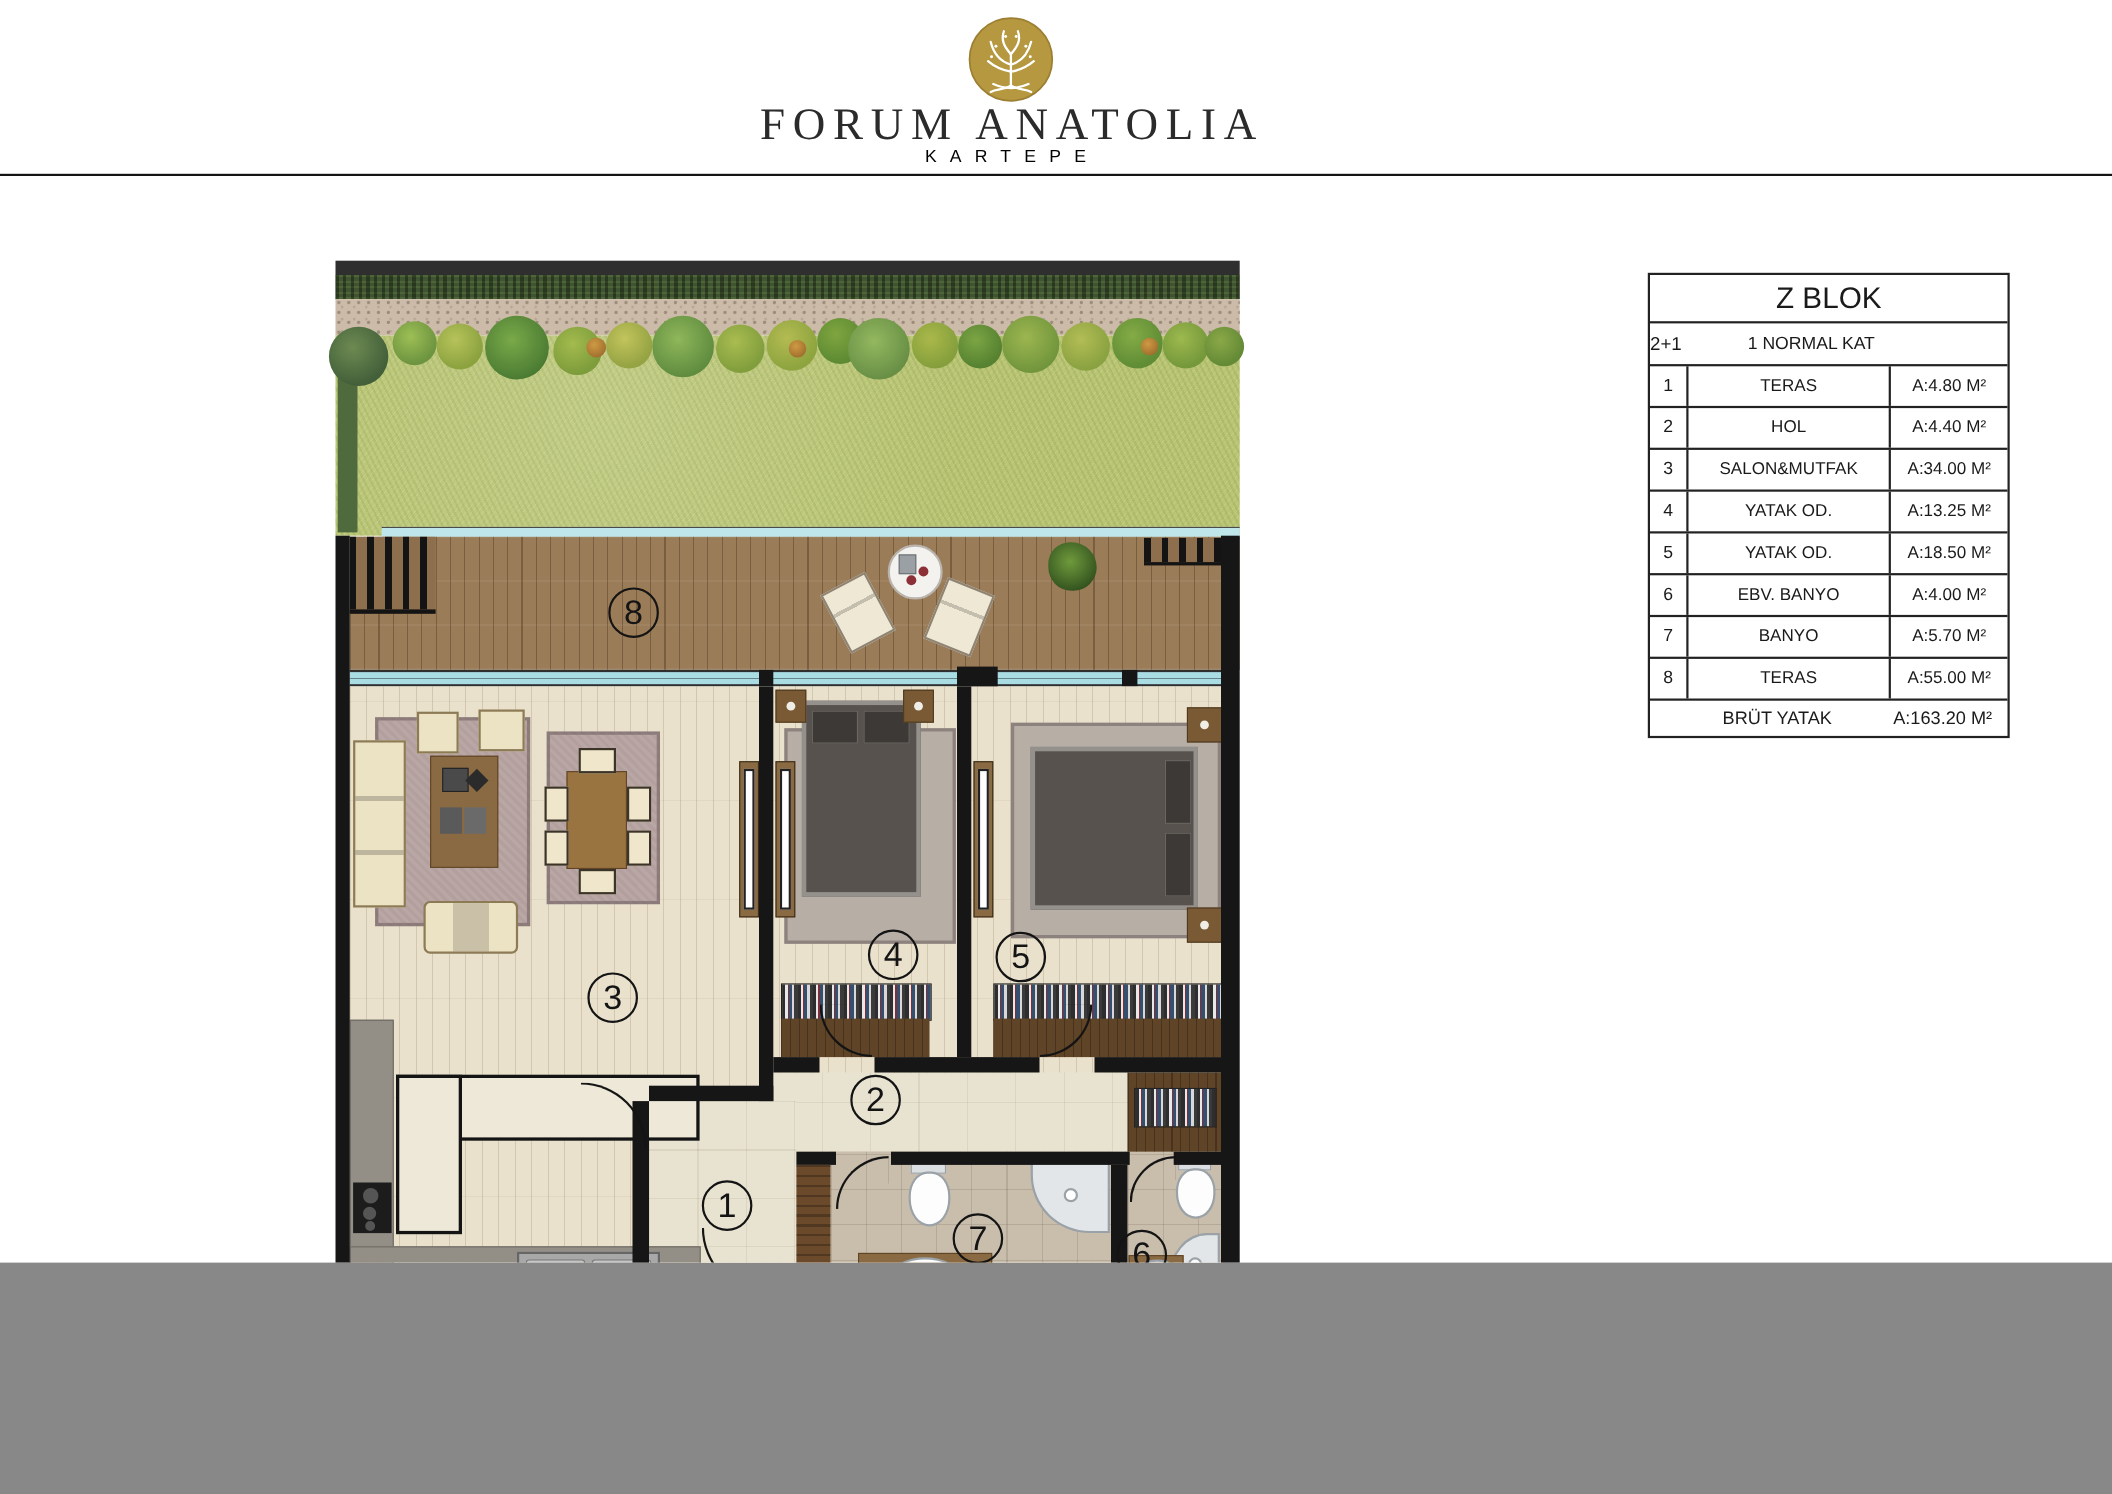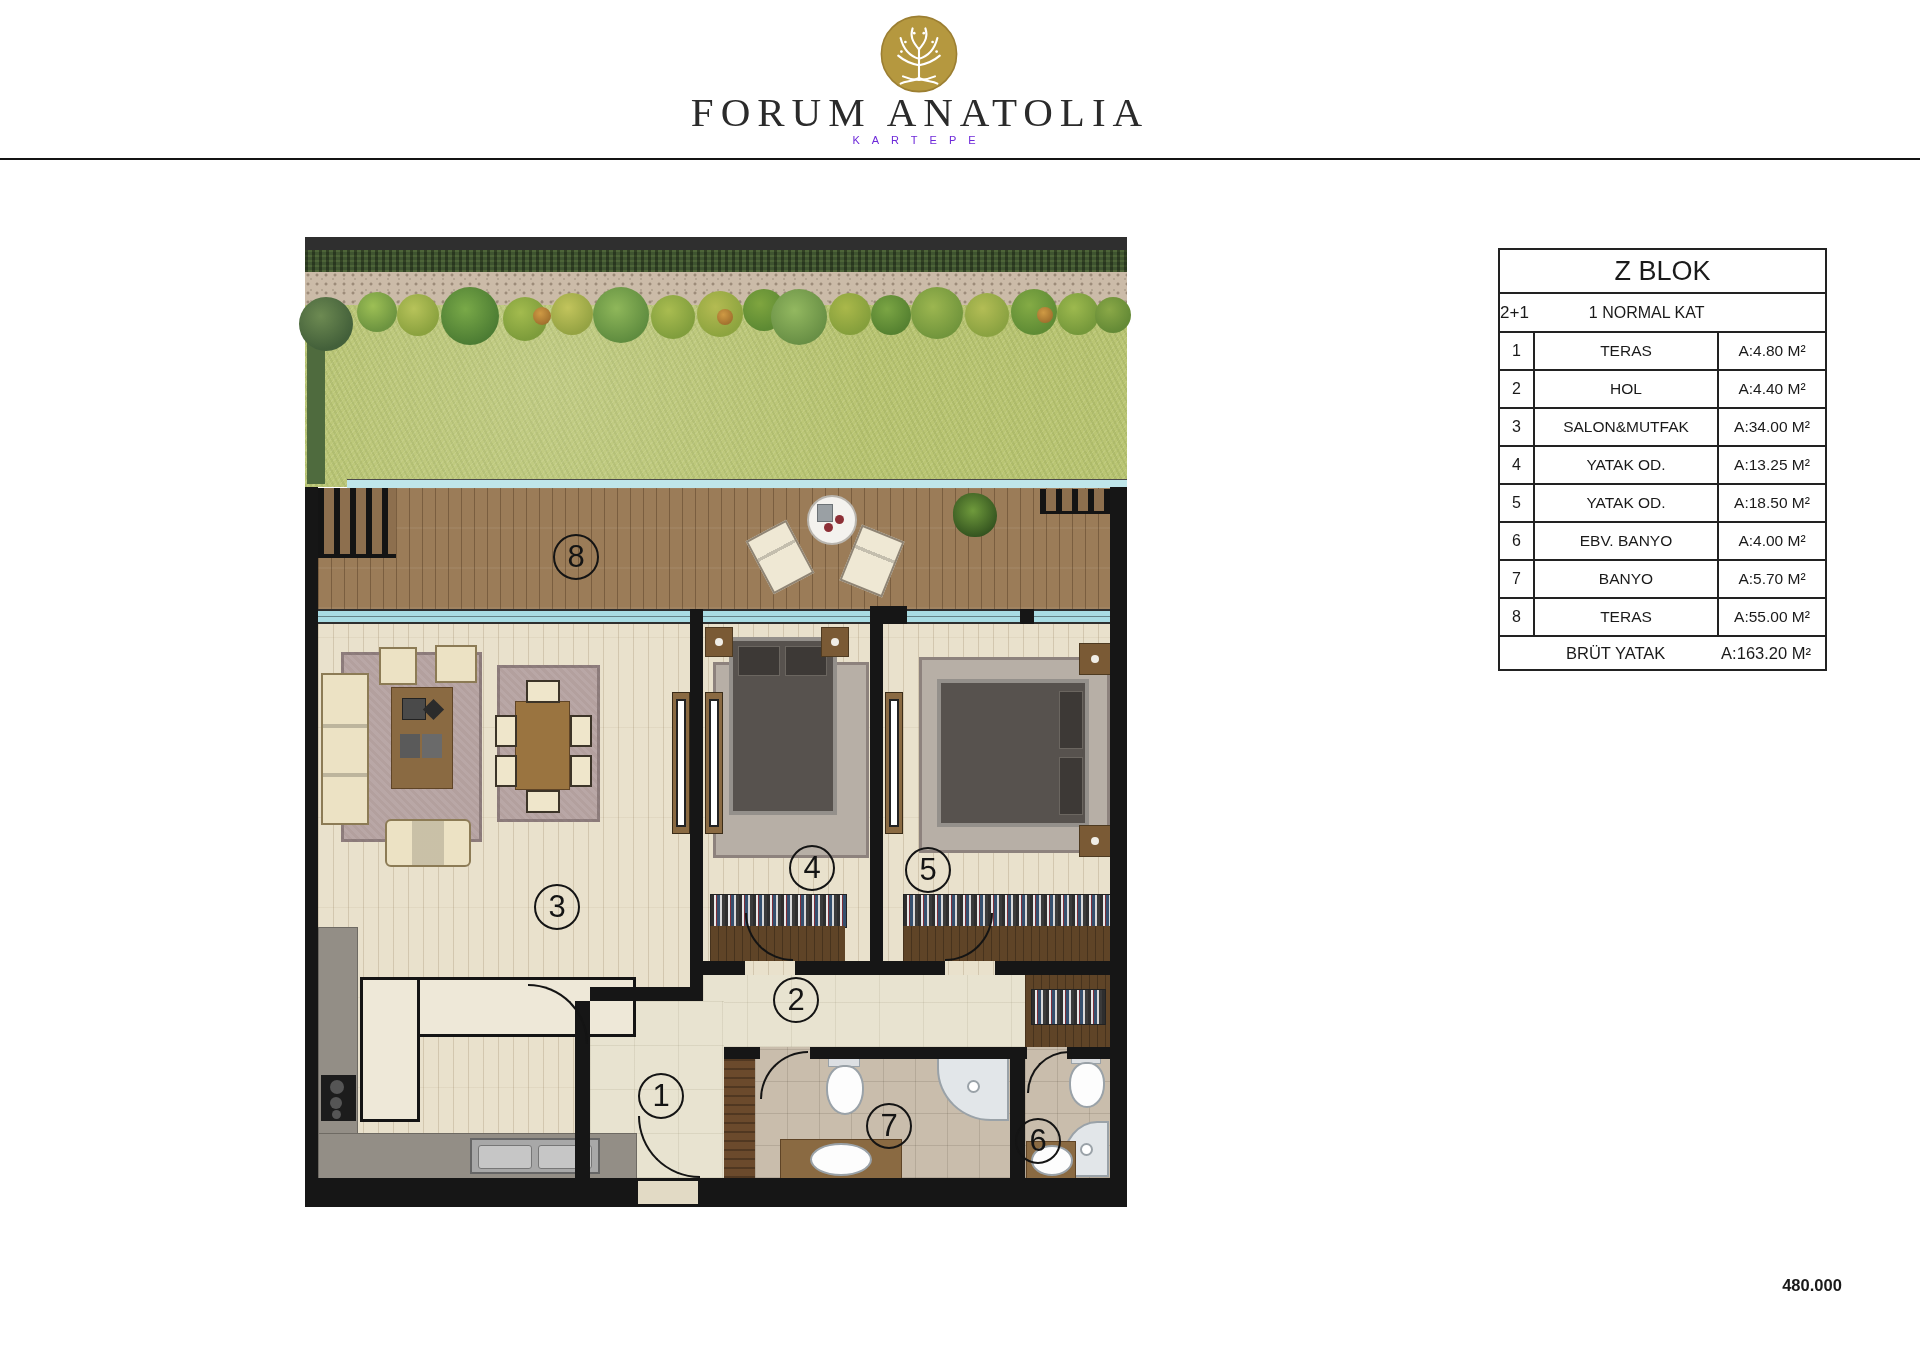--- a/index.html
+++ b/index.html
@@ -1,24 +1,24 @@
 <!DOCTYPE html>
 <html><head>
 <meta charset="utf-8">
 <style>
   html,body{margin:0;padding:0;background:#888;}
-  #page{position:relative;width:1920px;height:1358px;background:#ffffff;overflow:hidden;
+  #page{position:relative;width:1920px;height:1148px;background:#ffffff;overflow:hidden;
         font-family:"Liberation Sans",sans-serif;color:#1a1a1a;}
   .abs{position:absolute;}
 
   
   #brand-title{position:absolute;left:620px;top:88px;width:600px;text-align:center;
     font-family:"Liberation Serif",serif;font-size:41px;letter-spacing:7px;color:#2b2b2b;}
   #brand-sub{position:absolute;left:620px;top:134px;width:600px;text-align:center;
-    font-size:11px;letter-spacing:12px;color:#6d28d9;}
+    font-size:16px;letter-spacing:12px;color:#000000;}
   #header-rule{position:absolute;left:0;top:158px;width:1920px;height:2px;background:#141414;}
 
   
   #plan{position:absolute;left:305px;top:237px;width:822px;height:970px;}
   .wall{position:absolute;background:#161616;}
   .bush{position:absolute;border-radius:50%;}
   #grass{background:#b9c573;
     background-image:radial-gradient(circle at 30% 40%, rgba(255,255,255,.14), transparent 55%),
       repeating-linear-gradient(63deg, rgba(90,110,40,.12) 0 2px, transparent 2px 5px),
       repeating-linear-gradient(-50deg, rgba(255,255,230,.10) 0 1px, transparent 1px 4px);}

